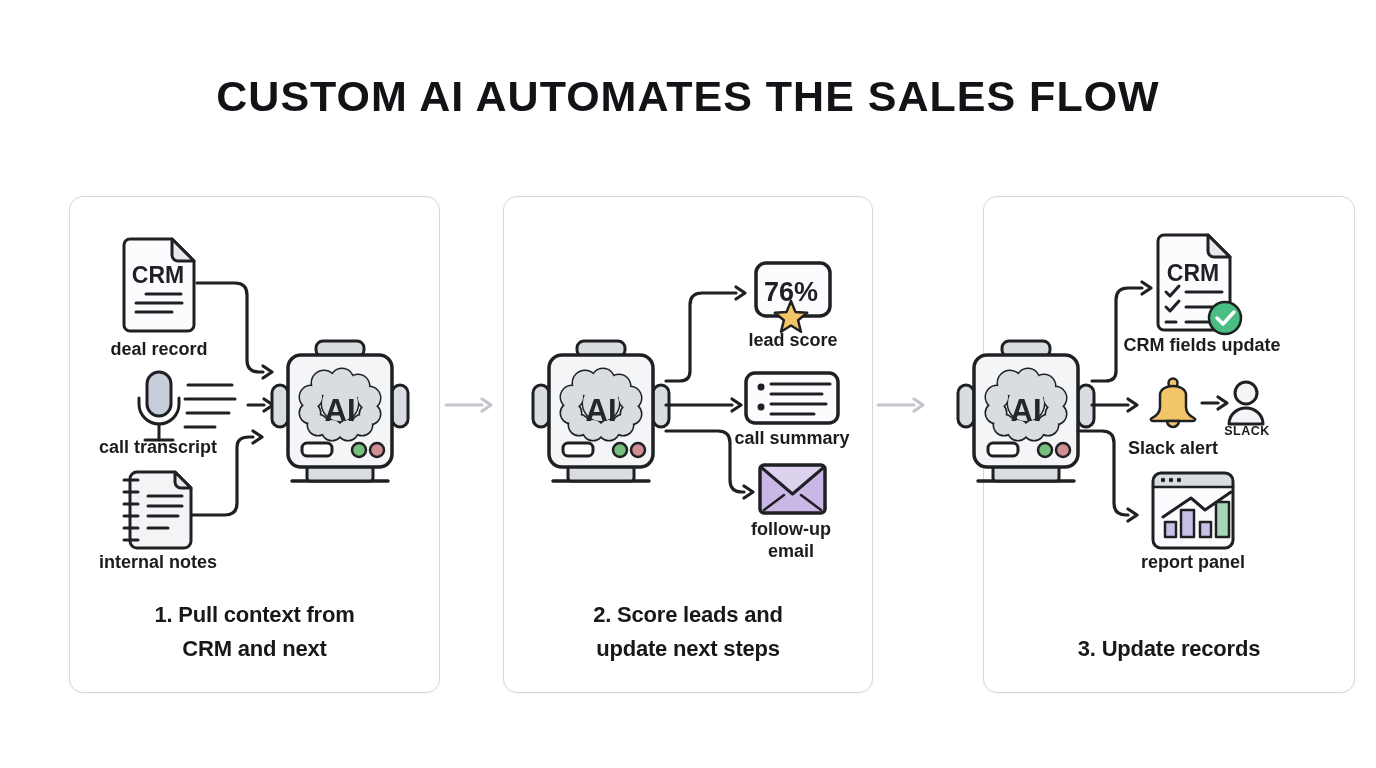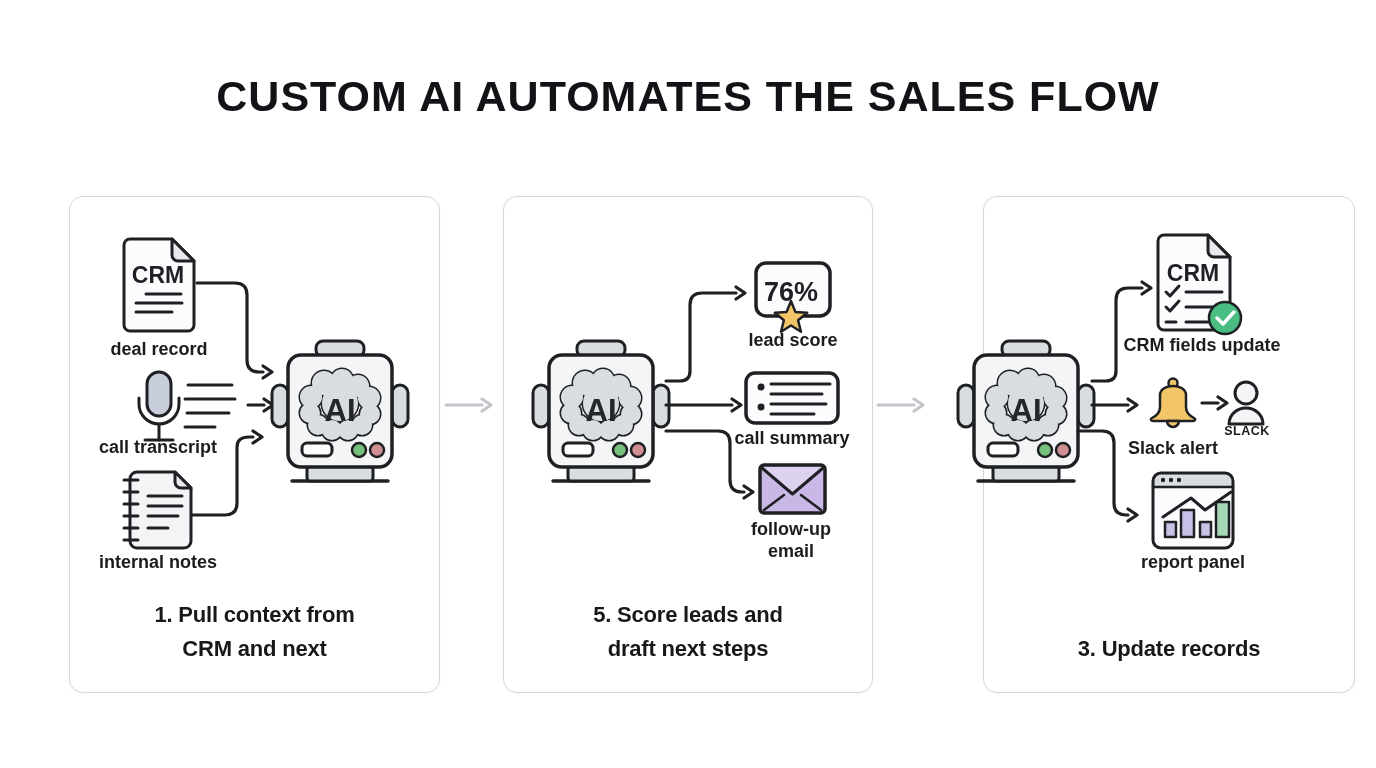--- a/index.html
+++ b/index.html
@@ -58,22 +58,22 @@
 
   <div class="panel" id="panel1">
     <div class="caption">
       <div>1. Pull context from</div>
       <div>CRM and next</div>
     </div>
   </div>
 
   <div class="panel" id="panel2">
     <div class="caption">
-      <div>5. Score leads and</div>
-      <div>draft next steps</div>
+      <div>2. Score leads and</div>
+      <div>update next steps</div>
     </div>
   </div>
 
   <div class="panel" id="panel3">
     <div class="caption">
       <div>3. Update records</div>
     </div>
   </div>
 
   <svg class="overlay" width="1376" height="768" viewBox="0 0 1376 768">

